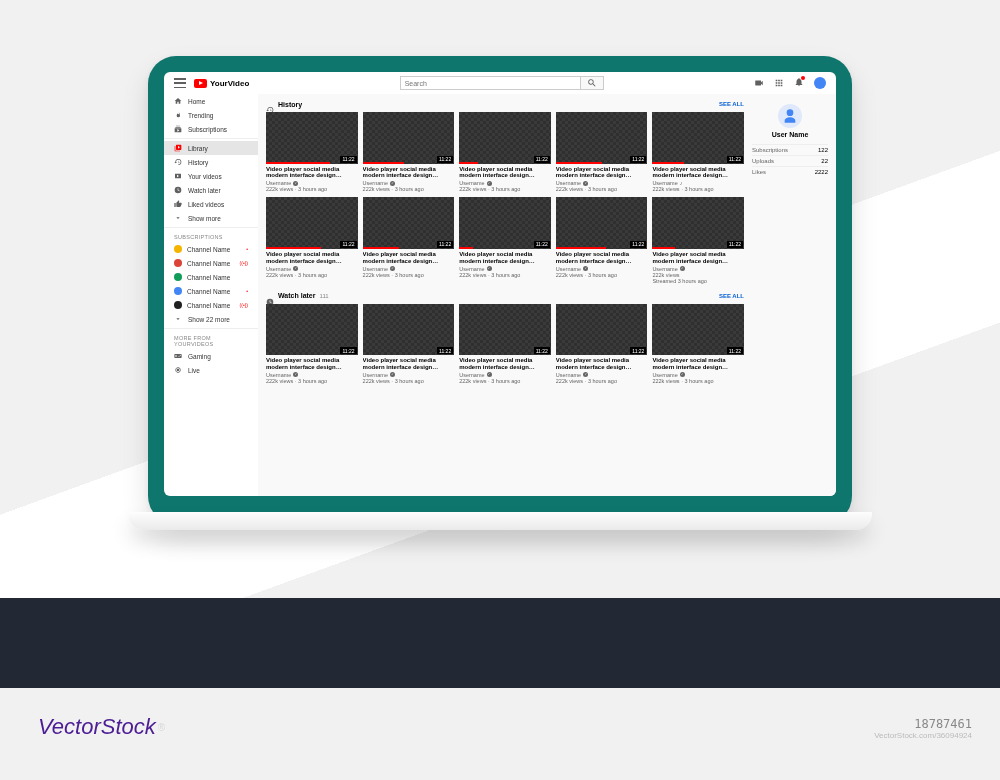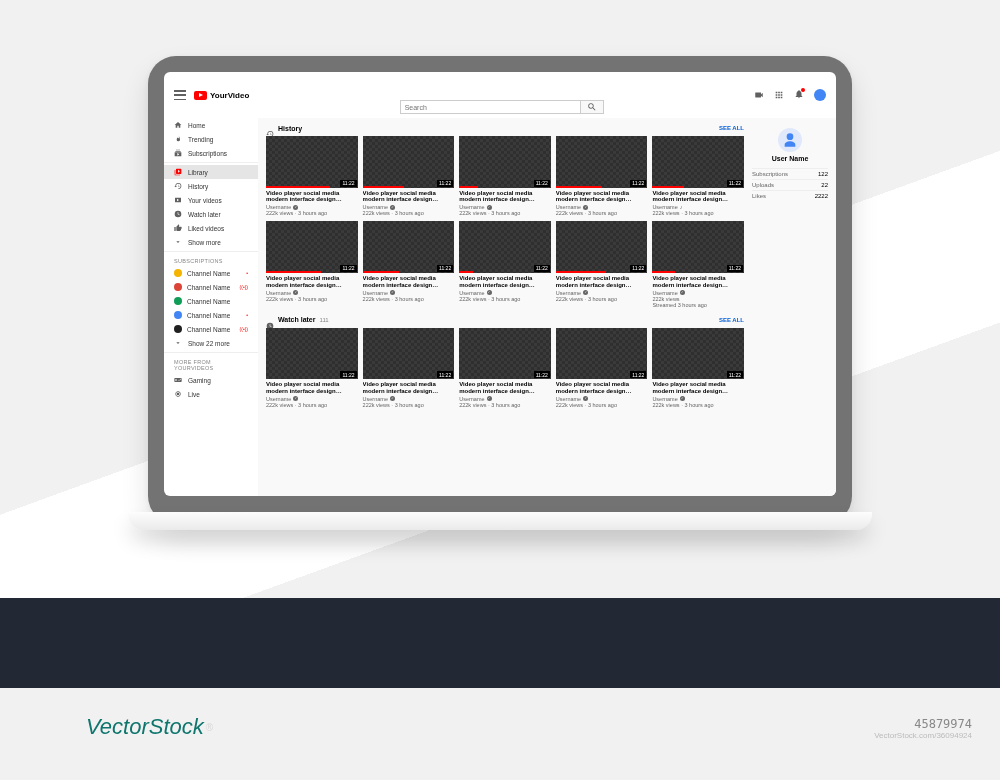--- a/index.html
+++ b/index.html
@@ -3,39 +3,39 @@
 <meta charset="utf-8">
 <style>
   * { box-sizing: border-box; margin: 0; padding: 0; }
   body {
     font-family: -apple-system, Arial, sans-serif;
     background: linear-gradient(160deg, #f1f1f1 0%, #f1f1f1 45%, #ffffff 45%, #ffffff 60%, #f1f1f1 60%, #f1f1f1 100%);
     width: 1000px; height: 780px; overflow: hidden; position: relative;
   }
   .laptop {
     position: absolute; top: 56px; left: 148px; width: 704px; height: 468px;
-    background: #737373; border-radius: 28px;
+    background: #0f766e; border-radius: 28px;
     box-shadow: 0 14px 28px rgba(0,0,0,.12), 0 2px 6px rgba(0,0,0,.06);
     padding: 16px 16px 28px 16px;
   }
   .screen {
     width: 100%; height: 100%; background: #fff; border-radius: 6px; overflow: hidden;
     display: flex; flex-direction: column;
   }
   
   .topbar {
     display: flex; align-items: center; padding: 4px 10px; gap: 8px;
     font-size: 8px;
   }
   .hamburger { width: 12px; height: 10px; display: flex; flex-direction: column; justify-content: space-between; cursor: pointer; }
   .hamburger span { height: 1.5px; background: #606060; }
   .logo { display: flex; align-items: center; gap: 3px; font-weight: 800; cursor: pointer; font-size: 8px; }
   .logo-mark { width: 13px; height: 9px; background: #ff0000; border-radius: 2px; display: flex; align-items: center; justify-content: center; }
   .logo-mark::after { content: ""; border-left: 4px solid #fff; border-top: 2.5px solid transparent; border-bottom: 2.5px solid transparent; }
-  .search-wrap { margin-left: auto; display: flex; margin-top: 24px; }
+  .search-wrap { margin-left: auto; display: flex; }
   .search-input { width: 180px; height: 14px; border: 1px solid #ccc; font-size: 7px; padding: 0 4px; border-right: none; background: #fff; }
   .search-btn { width: 24px; height: 14px; background: #f8f8f8; border: 1px solid #ccc; display: flex; align-items: center; justify-content: center; cursor: pointer; }
   .top-right { margin-left: auto; display: flex; align-items: center; gap: 10px; }
   .icon-sm { width: 10px; height: 10px; fill: #606060; cursor: pointer; }
   .notif { position: relative; }
   .notif::after { content: ""; position: absolute; top: -1px; right: -1px; width: 4px; height: 4px; background: #ff0000; border-radius: 50%; }
   .avatar-sm { width: 12px; height: 12px; border-radius: 50%; background: #4285f4; cursor: pointer; }
   
   .body { flex: 1; display: flex; overflow: hidden; }
   
@@ -81,21 +81,21 @@
   
   .rpanel { width: 76px; text-align: center; font-size: 6px; }
   .big-avatar { width: 24px; height: 24px; border-radius: 50%; margin: 4px auto 3px; background: #dfe9fb; display: flex; align-items: center; justify-content: center; }
   .big-avatar svg { width: 16px; height: 16px; fill: #4285f4; }
   .uname { font-size: 7px; font-weight: 600; margin-bottom: 6px; }
   .stat-row { display: flex; justify-content: space-between; padding: 2px 0; font-size: 6px; border-top: 1px solid #eee; }
   .stat-row span:first-child { color: #666; }
   
   .strip { position: absolute; left: 0; right: 0; top: 598px; height: 90px; background: #222934; }
   .wm { position: absolute; left: 38px; bottom: 40px; color: #d8d8d8; font-size: 22px; display: flex; align-items: center; gap: 2px; }
-  .wm .v { color: #0f766e; font-style: italic; font-weight: 300; margin-left: 48px; }
+  .wm .v { color: #4c1d95; font-style: italic; font-weight: 300; }
   .serials { position: absolute; right: 28px; bottom: 40px; text-align: right; }
   .serials .id { font-family: monospace; font-size: 12px; color: #888; }
   .serials .sub { font-size: 8px; color: #bbb; }
   .laptop-base {
     position: absolute; top: 512px; left: 128px; width: 744px; height: 18px;
     background: linear-gradient(#fdfdfd, #eaeaea); border-radius: 0 0 16px 16px;
     box-shadow: 0 12px 20px rgba(0,0,0,.12);
   }
 </style>
 </head>
@@ -489,15 +489,15 @@
   </div>
 </div>
 <div class="laptop-base"></div>
 
 <div class="strip"></div>
 <div class="wm">
   <span class="v">VectorStock</span>
     <span style="font-size:10px;vertical-align:super">®</span>
 </div>
 <div class="serials">
-  <div class="id">45879974</div>
+  <div class="id">18787461</div>
   <div class="sub">VectorStock.com/36094924</div>
 </div>
 
 </body></html>

